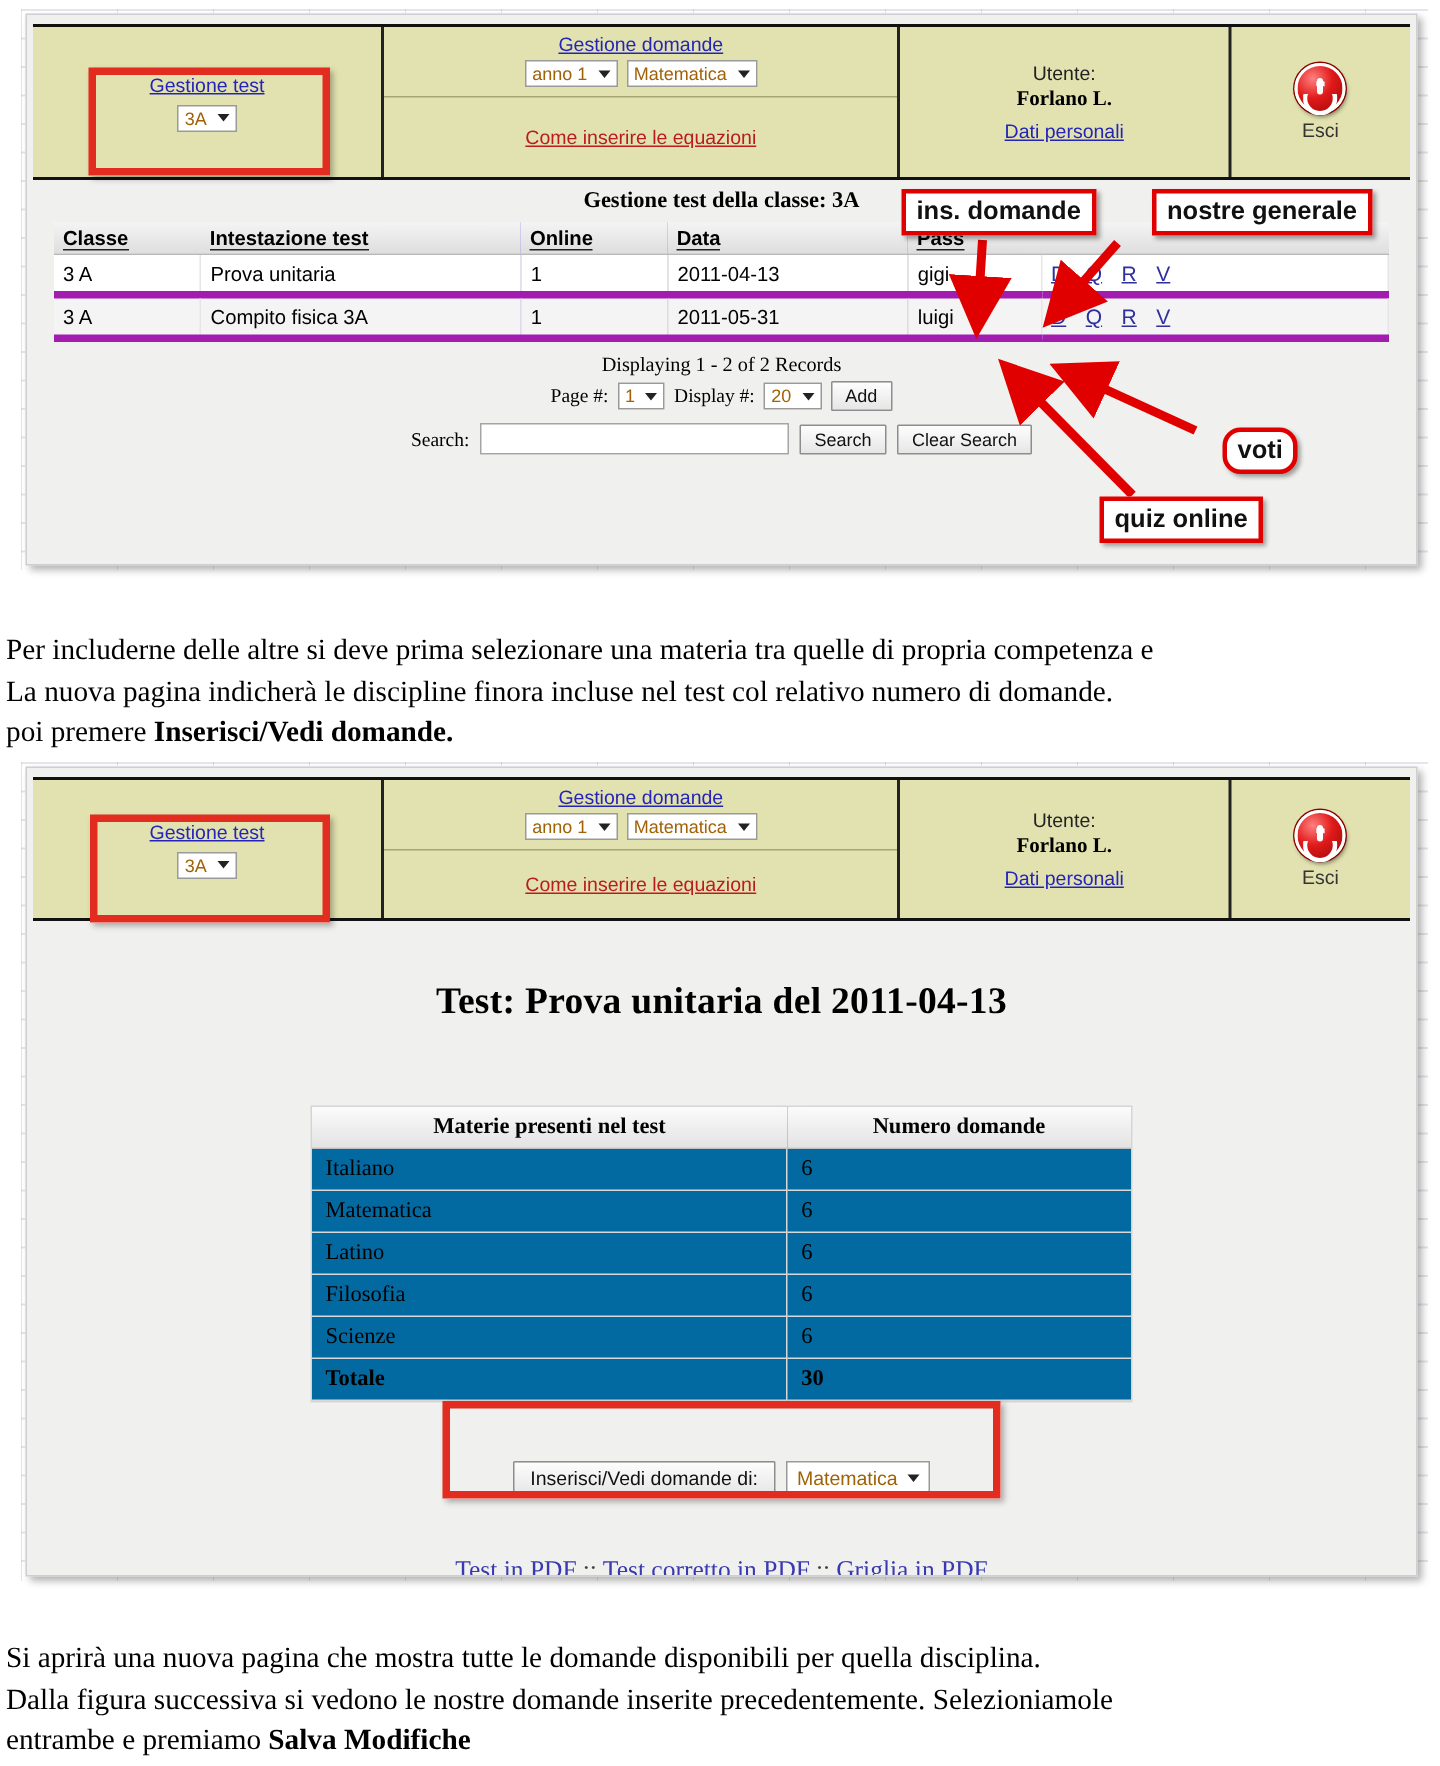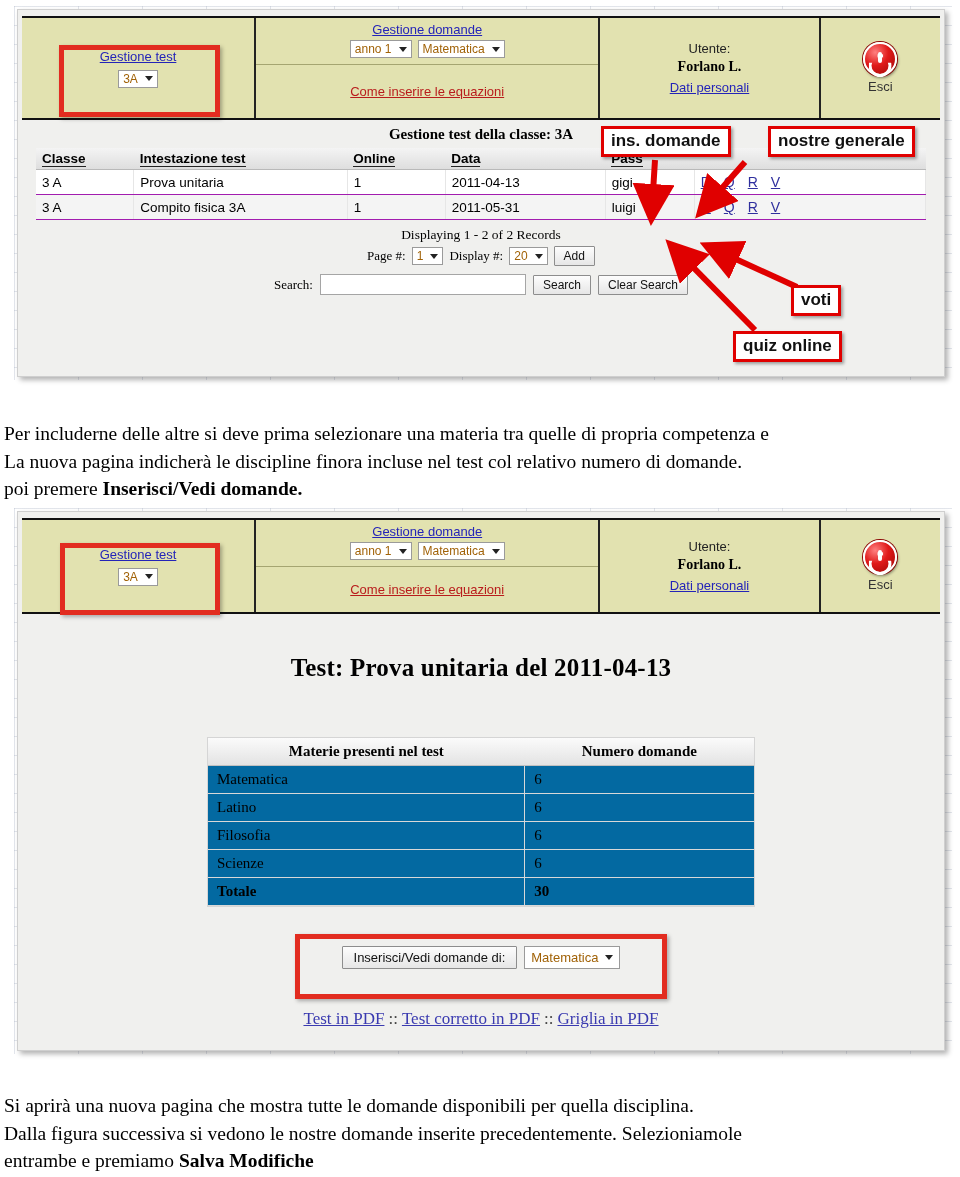--- a/index.html
+++ b/index.html
@@ -132,21 +132,21 @@
     background:#8b5cf6;
   }
   .dtable th{
     text-align:left;font-weight:bold;padding:3px 6px;
     background:linear-gradient(#f4f4f4,#dedede);
     border-bottom:1px solid #b9b9b9;
     font-size:13.5px;
   }
   .dtable th span{border-bottom:1px solid #222;}
   .dtable td{
-    padding:4px 6px;border-bottom:1px solid #a21caf;
+    padding:4px 6px;border-bottom:5px solid #a21caf;
     border-right:1px solid #e6e6e6;
     background:#fff;
   }
   .dtable tr.alt td{background:#f4f4f4;}
   .qlinks a{
     color:#2f2f9e;text-decoration:underline;
     margin-right:13px;font-size:14px;
   }
   .records{font-size:13.5px;text-align:center;margin:7px 0 3px;}
   .pager{display:flex;align-items:center;justify-content:center;gap:6px;font-size:13px;}
@@ -335,21 +335,21 @@
     </marker>
   </defs>
   <line x1="655" y1="160" x2="652" y2="208" stroke="#e00000" stroke-width="6" marker-end="url(#ah)"></line>
   <line x1="745" y1="162" x2="707" y2="205" stroke="#e00000" stroke-width="6" marker-end="url(#ah)"></line>
   <line x1="797" y1="287" x2="716" y2="250" stroke="#e00000" stroke-width="6" marker-end="url(#ah)"></line>
   <line x1="755" y1="330" x2="678" y2="252" stroke="#e00000" stroke-width="6" marker-end="url(#ah)"></line>
 </svg>
 
 <div class="callout" style="left:601px;top:126px;">ins. domande</div>
 <div class="callout" style="left:768px;top:126px;">nostre generale</div>
-<div class="callout" style="left:791px;top:285px;">voti</div>
+<div class="callout" style="left:815px;top:285px;border-radius:12px;">voti</div>
 <div class="callout" style="left:733px;top:331px;">quiz online</div>
 
 <div class="doc-text" style="position:absolute;left:4px;top:420px;width:940px;">
   <div>Per includerne delle altre si deve prima selezionare una materia tra quelle di propria competenza e</div>
   <div>La nuova pagina indicherà le discipline finora incluse nel test col relativo numero di domande.</div>
   <div>
     <span>poi premere </span><b>Inserisci/Vedi domande.</b>
   </div>
 </div>
 
@@ -405,20 +405,24 @@
       <div style="margin:55px auto 0;width:546px;border:1px solid #d5d5d5;background:#fff;">
         <table class="mtable">
           <thead>
             <tr>
               <th style="width:58%;"><span>Materie presenti nel test</span></th>
               <th style="width:42%;"><span>Numero domande</span></th>
             </tr>
           </thead>
           <tbody>
             <tr>
+              <td>Italiano</td>
+              <td>6</td>
+            </tr>
+            <tr>
               <td>Matematica</td>
               <td>6</td>
             </tr>
             <tr>
               <td>Latino</td>
               <td>6</td>
             </tr>
             <tr>
               <td>Filosofia</td>
               <td>6</td>

